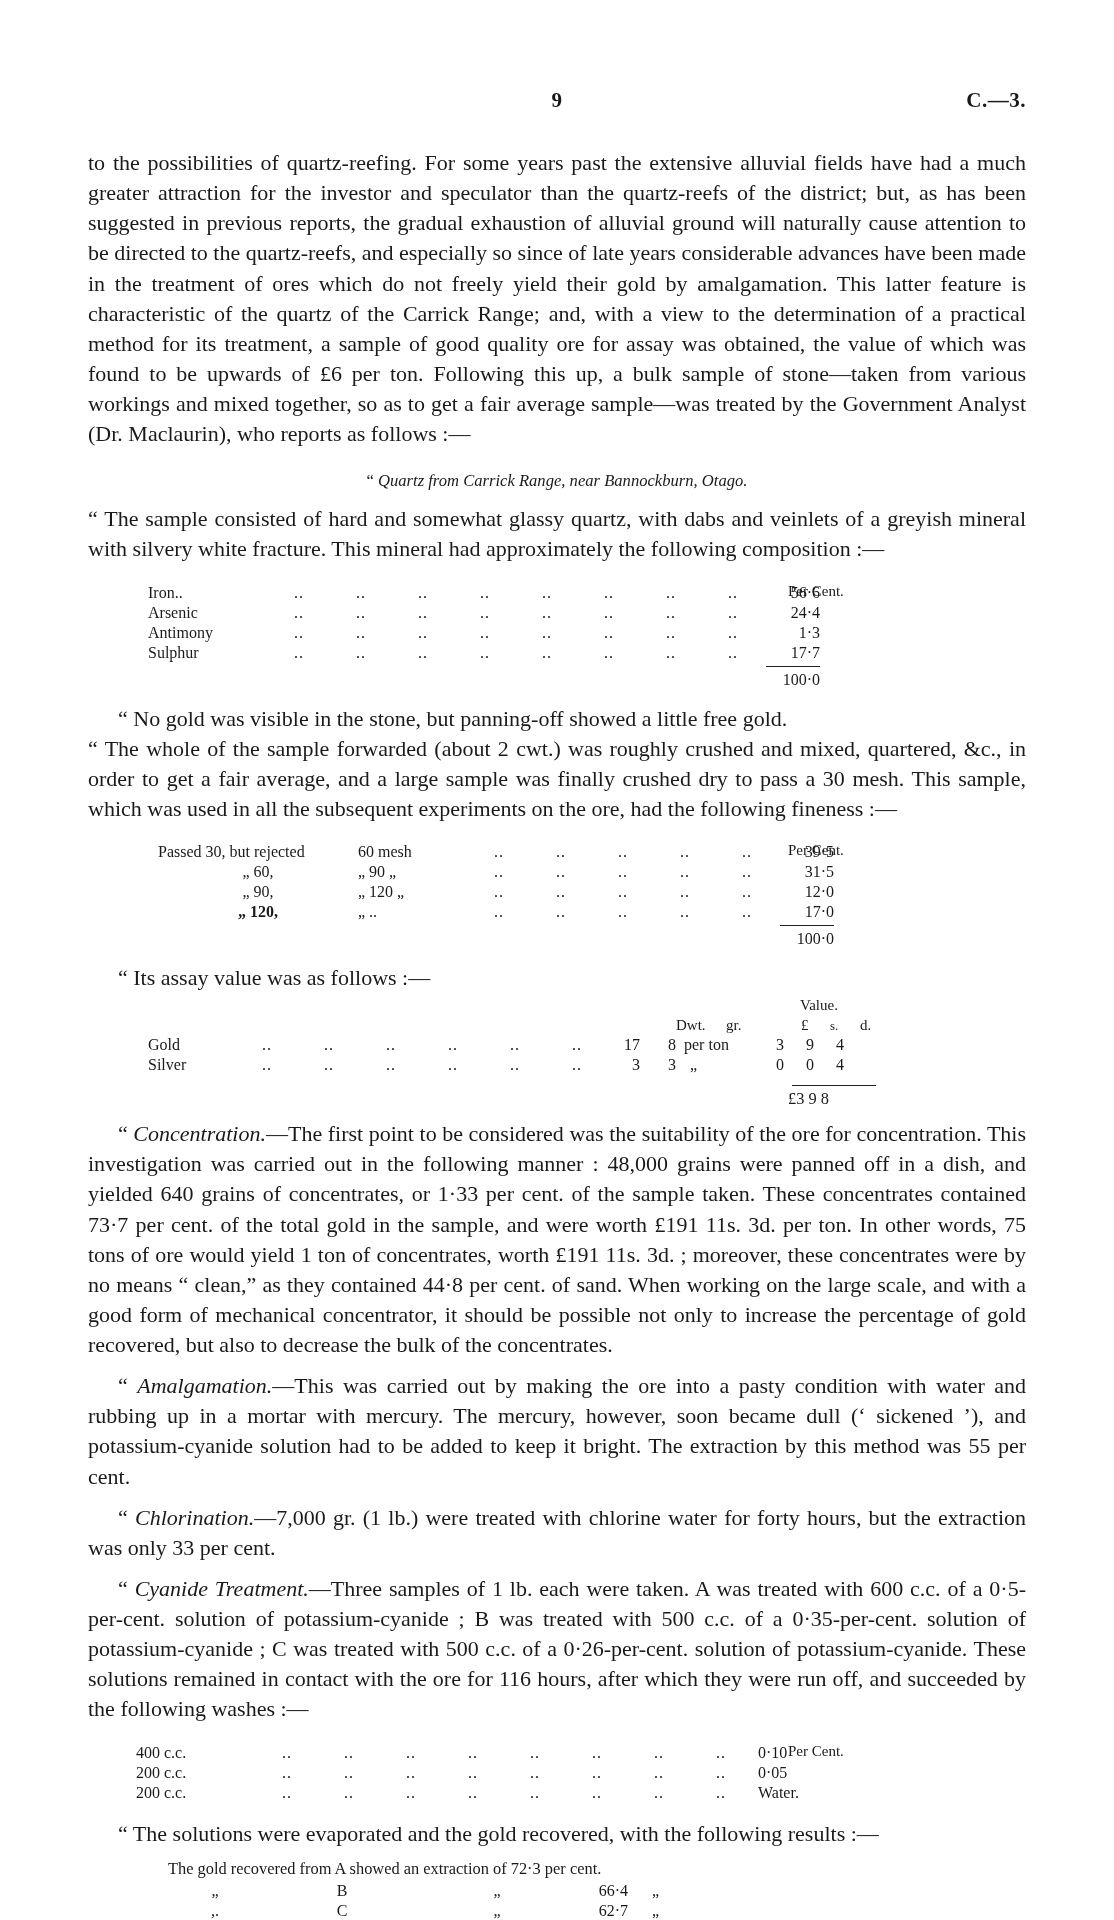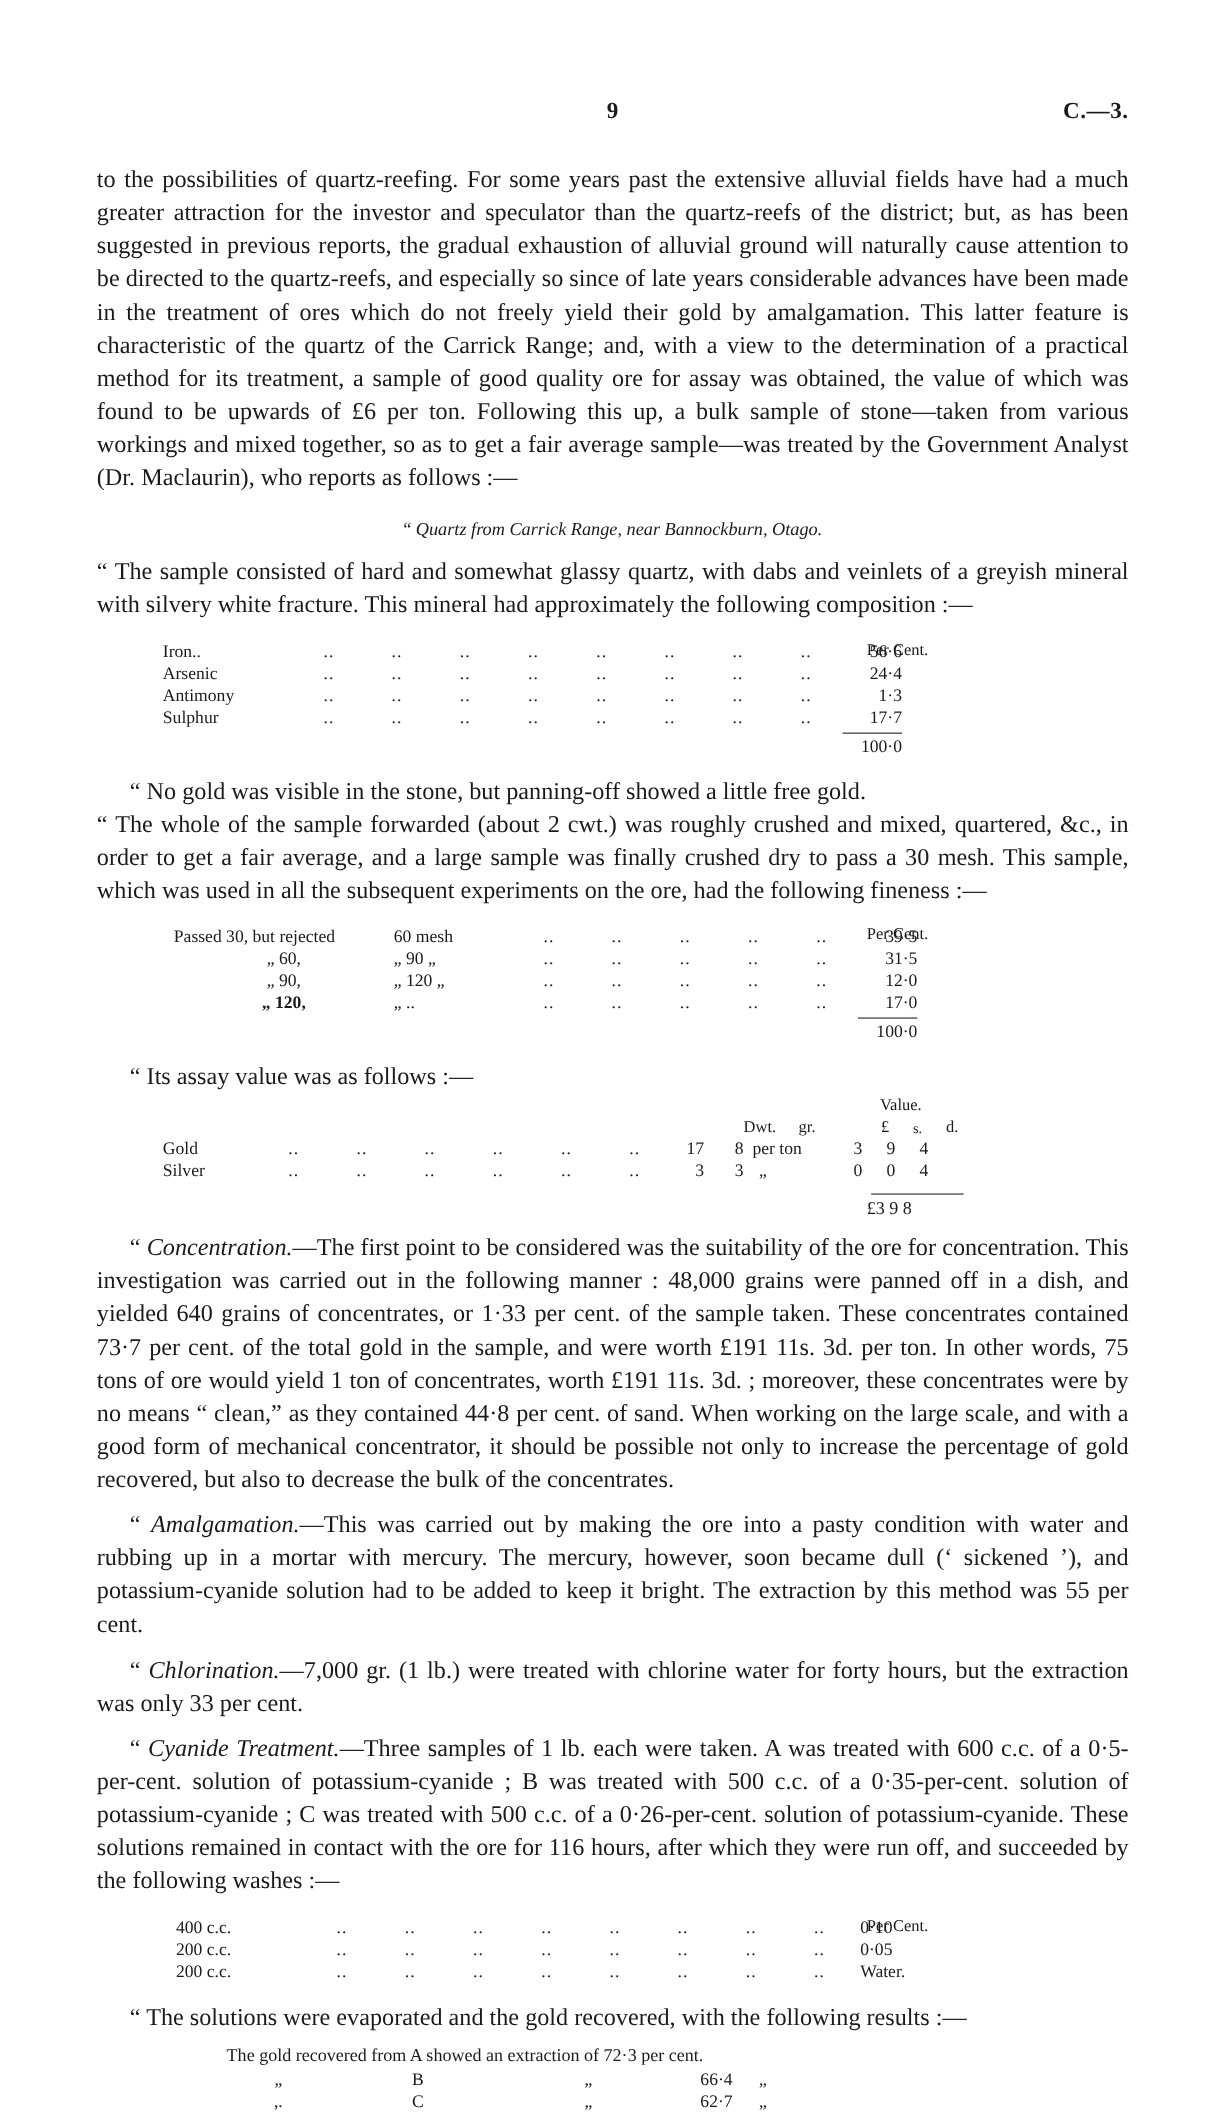--- a/index.html
+++ b/index.html
@@ -291,21 +291,21 @@
       <div style="position:absolute; left:700px; top:92px; font-size:16.4px;">£3   9   8</div>
     </div>
 
     <p class="body indent" style="margin-top:4px;">“ <span style="font-style: italic;">Concentration.</span>—The first point to be considered was the suitability of the ore for concentration. This investigation was carried out in the following manner : 48,000 grains were panned off in a dish, and yielded 640 grains of concentrates, or 1·33 per cent. of the sample taken.   These concentrates contained 73·7 per cent. of the total gold in the sample, and were worth £191 11s. 3d. per ton.   In other words, 75 tons of ore would yield 1 ton of concentrates, worth £191 11s. 3d. ; moreover, these concentrates were by no means “ clean,” as they contained 44·8 per cent. of sand.   When working on the large scale, and with a good form of mechanical concentrator, it should be possible not only to increase the percentage of gold recovered, but also to decrease the bulk of the concentrates.</p>
     <p class="body indent" style="margin-top:11px;">“ <span style="font-style: italic;">Amalgamation.</span>—This was carried out by making the ore into a pasty condition with water and rubbing up in a mortar with mercury.   The mercury, however, soon became dull (‘ sickened ’), and potassium-cyanide solution had to be added to keep it bright.   The extraction by this method was 55 per cent.</p>
     <p class="body indent" style="margin-top:11px;">“ <span style="font-style: italic;">Chlorination.</span>—7,000 gr. (1 lb.) were treated with chlorine water for forty hours, but the extraction was only 33 per cent.</p>
     <p class="body indent" style="margin-top:11px;">“ <span style="font-style: italic;">Cyanide Treatment.</span>—Three samples of 1 lb. each were taken.   A was treated with 600 c.c. of a 0·5-per-cent. solution of potassium-cyanide ; B was treated with 500 c.c. of a 0·35-per-cent. solution of potassium-cyanide ; C was treated with 500 c.c. of a 0·26-per-cent. solution of potassium-cyanide. These solutions remained in contact with the ore for 116 hours, after which they were run off, and succeeded by the following washes :—</p>
 
     <div style="position:relative; margin-top:2px;">
       <div style="position:absolute; left:700px; top:0; font-size:15px;">Per Cent.</div>
-      <table class="data" style="margin-left:72px; margin-top:18px;">
+      <table class="data" style="margin-left:48px; margin-top:18px;">
         <tbody>
             <tr>
           <td class="label-cell" style="width:120px;">400 c.c.</td>
           <td class="dots-cell">..</td>
           <td class="dots-cell">..</td>
           <td class="dots-cell">..</td>
           <td class="dots-cell">..</td>
           <td class="dots-cell">..</td>
           <td class="dots-cell">..</td>
           <td class="dots-cell">..</td>
@@ -335,21 +335,21 @@
           <td class="dots-cell">..</td>
           <td class="dots-cell">..</td>
           <td style="padding-left:6px;">Water.</td>
         </tr>
       </tbody>
         </table>
     </div>
 
     <p class="body indent" style="margin-top:16px;">“ The solutions were evaporated and the gold recovered, with the following results :—</p>
 
-    <div style="margin-top:10px; margin-left:118px;">
+    <div style="margin-top:10px; margin-left:80px;">
       <div style="font-size:16.4px;">The gold recovered from A showed an extraction of  72·3 per cent.</div>
       <table class="data" style="margin-top:2px;">
         <tbody>
             <tr>
           <td style="width:94px; text-align:center;">„</td>
           <td style="width:160px; text-align:center;">B</td>
           <td style="width:150px; text-align:center;">„</td>
           <td style="width:56px; text-align:right;">66·4</td>
           <td style="padding-left:24px;">„</td>
         </tr>

